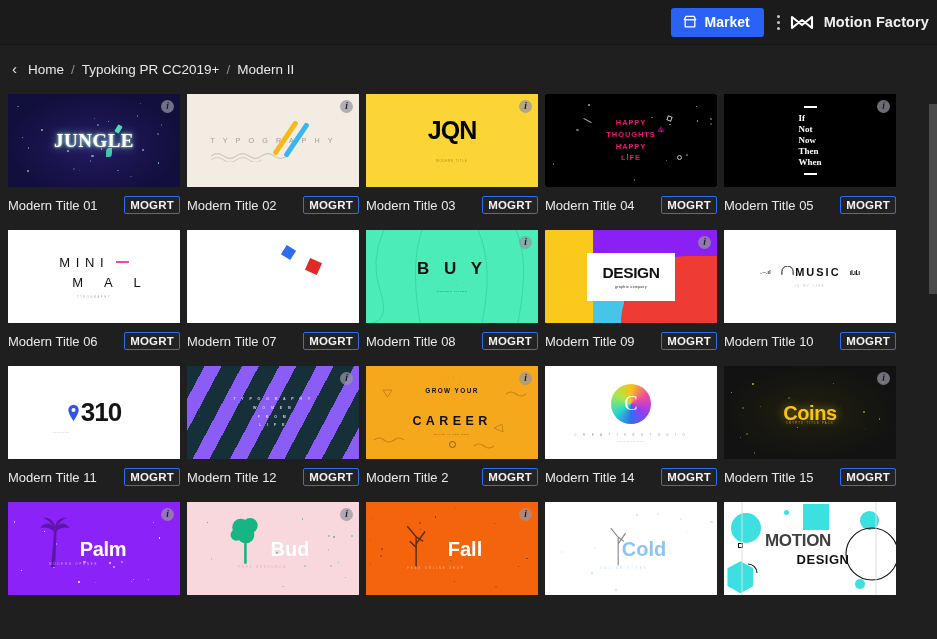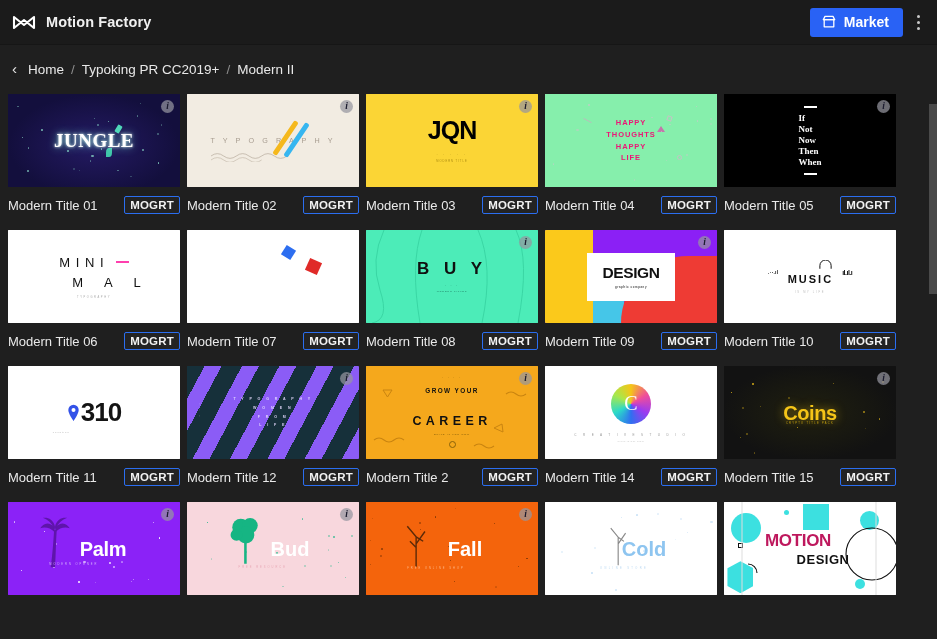--- a/index.html
+++ b/index.html
@@ -135,45 +135,45 @@
 
   
   .art { position:absolute; inset:0; display:flex; align-items:center; justify-content:center; }
   .art-txt { position:relative; z-index:3; text-align:center; line-height:1; }
   .speck { position:absolute; border-radius:50%; z-index:2; }
 </style>
 </head>
 <body>
 
 <div id="topbar">
-  <div id="brand">
-    <span>
-      <svg id="logo-icon" viewBox="0 0 24 24" fill="none" stroke="#ffffff" stroke-width="2.1" stroke-linejoin="round" stroke-linecap="round">
-        <path d="M2 18 L2 7 L12 15 L22 7 L22 18 L12 10 Z"></path>
-      </svg>
-    </span>
-    <span id="brand-title">Motion Factory</span>
-  </div>
-
   <div id="topbar-right">
     <button id="market-button">
       <span>
         <svg id="market-icon" viewBox="0 0 20 20" fill="none" stroke="#ffffff" stroke-width="1.6" stroke-linejoin="round" stroke-linecap="round">
           <path d="M3 7 L5 3 L15 3 L17 7 Z"></path>
           <path d="M4 7 L4 16 L16 16 L16 7"></path>
           <path d="M3 7 L17 7"></path>
         </svg>
       </span>
       <span>Market</span>
     </button>
     <div id="overflow-menu">
       <i></i>
       <i></i>
       <i></i>
     </div>
+  </div>
+
+  <div id="brand">
+    <span>
+      <svg id="logo-icon" viewBox="0 0 24 24" fill="none" stroke="#ffffff" stroke-width="2.1" stroke-linejoin="round" stroke-linecap="round">
+        <path d="M2 18 L2 7 L12 15 L22 7 L22 18 L12 10 Z"></path>
+      </svg>
+    </span>
+    <span id="brand-title">Motion Factory</span>
   </div>
 </div>
 
 <div id="breadcrumb">
   <span id="back-chevron">‹</span>
   <span class="crumb">Home</span>
   <span class="crumb-sep">/</span>
   <span class="crumb">Typoking PR CC2019+</span>
   <span class="crumb-sep">/</span>
   <span class="crumb current">Modern II</span>
@@ -268,21 +268,21 @@
     </div>
           <div class="info-badge">i</div>
         </div>
         <div class="card-foot">
           <span class="card-title">Modern Title 03</span>
           <span class="mogrt-tag">MOGRT</span>
         </div>
       </div>
       <div class="card">
         <div class="thumb" style="background: rgb(255, 255, 255);">
-          <div class="art" style="background:#86efac">
+          <div class="art" style="background:#000000">
       <span class="speck" style="left:61.8%;top:24.3%;
            width:1.4px;height:1.4px;background:#c9c9c9;opacity:0.56"></span>
             <span class="speck" style="left:4.4%;top:74.3%;
            width:0.9px;height:0.9px;background:#c9c9c9;opacity:0.67"></span>
             <span class="speck" style="left:96.0%;top:31.6%;
            width:2.1px;height:2.1px;background:#c9c9c9;opacity:0.40"></span>
             <span class="speck" style="left:72.2%;top:32.0%;
            width:1.4px;height:1.4px;background:#c9c9c9;opacity:0.65"></span>
             <span class="speck" style="left:70.5%;top:71.1%;
            width:1.2px;height:1.2px;background:#c9c9c9;opacity:0.58"></span>
@@ -401,21 +401,21 @@
         <div class="card-foot">
           <span class="card-title">Modern Title 09</span>
           <span class="mogrt-tag">MOGRT</span>
         </div>
       </div>
       <div class="card">
         <div class="thumb" style="background: rgb(255, 255, 255);">
           <div class="art" style="background:#fff;flex-direction:column">
       <div style="display:flex;align-items:center;gap:9px;z-index:3">
         <span style="color:#111;font-size:5px;letter-spacing:.5px;font-weight:700">.٠·.ıl</span>
-        <div style="display:flex;flex-direction:column;align-items:flex-end">
+        <div style="display:flex;flex-direction:row;align-items:flex-start">
           <svg viewBox="0 0 24 16" style="width:15px;height:10px;margin-bottom:3px">
             <path d="M3 14 L3 9 A9 9 0 0 1 21 9 L21 14" stroke="#111" fill="none" stroke-width="1.6"></path>
           </svg>
           <span style="color:#111;font-size:11px;font-weight:800;letter-spacing:2px">MUSIC</span>
         </div>
         <span style="color:#111;font-size:7px;letter-spacing:-.5px;font-weight:700">ıl.ıl.ı</span>
       </div>
       <div style="color:#bbb;font-size:2.6px;letter-spacing:1.7px;margin-top:6px;z-index:3">IS MY LIFE</div>
     </div>
         </div>
@@ -732,21 +732,21 @@
       <span style="position:absolute;right:10%;top:10%;width:19px;height:19px;border-radius:50%;background:#3ce0e0"></span>
       <span style="position:absolute;left:35%;top:9%;width:5px;height:5px;border-radius:50%;background:#3ce0e0"></span>
       <span style="position:absolute;left:2%;bottom:2%;width:26px;height:32px;background:#3ce0e0;clip-path:polygon(0 22%,50% 0,100% 22%,100% 78%,50% 100%,0 78%)"></span>
       <span style="position:absolute;right:18%;bottom:6%;width:10px;height:10px;border-radius:50%;background:#3ce0e0"></span>
       <span style="position:absolute;left:8%;top:44%;width:5px;height:5px;border:1px solid #111"></span>
       <svg style="position:absolute;inset:0;width:100%;height:100%;z-index:1" viewBox="0 0 172 93">
         <circle cx="148" cy="52" r="26" stroke="#111" fill="none" stroke-width="1.1"></circle>
         <path d="M24 62 a9 9 0 0 1 9 9" stroke="#111" fill="none" stroke-width="1.1"></path>
         <path d="M18 0 L18 93 M152 0 L152 93" stroke="#ddd" stroke-width="1"></path>
       </svg>
-      <div style="z-index:5;color:#be185d;font-size:17px;font-weight:800;letter-spacing:-.3px;margin-right:24px">MOTION</div>
+      <div style="z-index:5;color:#404040;font-size:17px;font-weight:800;letter-spacing:-.3px;margin-right:24px">MOTION</div>
       <div style="z-index:5;color:#111;font-size:13px;font-weight:800;letter-spacing:.5px;margin-left:26px;margin-top:1px">DESIGN</div>
     </div>
         </div>
         <div class="card-foot">
           <span class="card-title"></span>
         </div>
       </div>
     </div>
 
   <div id="scrollbar-track">

